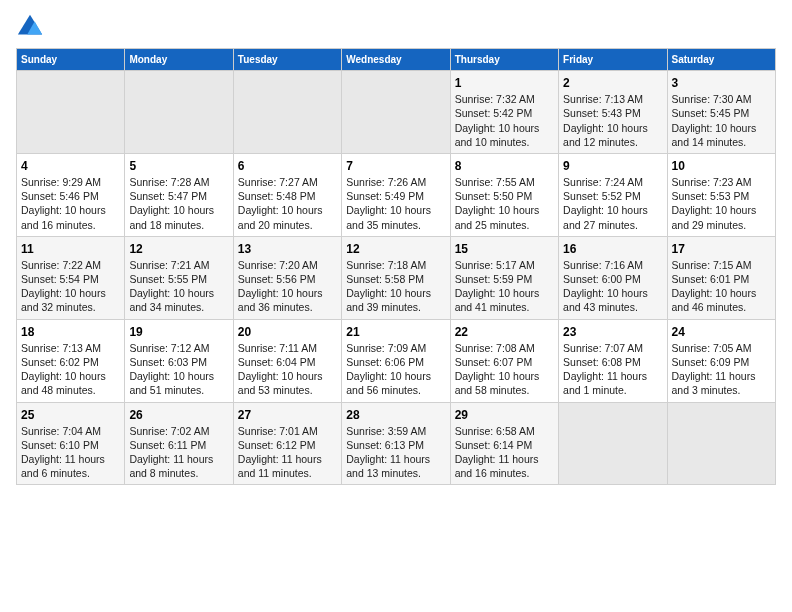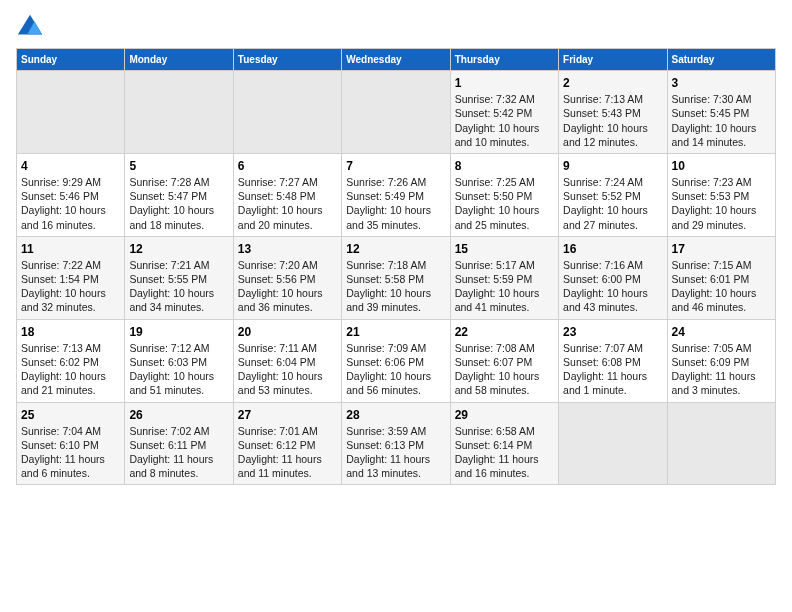--- a/index.html
+++ b/index.html
@@ -182,21 +182,21 @@
           </td>
           <td>
             <span class="day-num">7</span>
             <div class="day-info">Sunrise: 7:26 AM</div>
             <div class="day-info">Sunset: 5:49 PM</div>
             <div class="day-info">Daylight: 10 hours</div>
             <div class="day-info">and 35 minutes.</div>
           </td>
           <td>
             <span class="day-num">8</span>
-            <div class="day-info">Sunrise: 7:25 AM</div>
+            <div class="day-info">Sunrise: 7:55 AM</div>
             <div class="day-info">Sunset: 5:50 PM</div>
             <div class="day-info">Daylight: 10 hours</div>
             <div class="day-info">and 25 minutes.</div>
           </td>
           <td>
             <span class="day-num">9</span>
             <div class="day-info">Sunrise: 7:24 AM</div>
             <div class="day-info">Sunset: 5:52 PM</div>
             <div class="day-info">Daylight: 10 hours</div>
             <div class="day-info">and 27 minutes.</div>
@@ -206,21 +206,21 @@
             <div class="day-info">Sunrise: 7:23 AM</div>
             <div class="day-info">Sunset: 5:53 PM</div>
             <div class="day-info">Daylight: 10 hours</div>
             <div class="day-info">and 29 minutes.</div>
           </td>
         </tr>
         <tr>
           <td>
             <span class="day-num">11</span>
             <div class="day-info">Sunrise: 7:22 AM</div>
-            <div class="day-info">Sunset: 1:54 PM</div>
+            <div class="day-info">Sunset: 5:54 PM</div>
             <div class="day-info">Daylight: 10 hours</div>
             <div class="day-info">and 32 minutes.</div>
           </td>
           <td>
             <span class="day-num">12</span>
             <div class="day-info">Sunrise: 7:21 AM</div>
             <div class="day-info">Sunset: 5:55 PM</div>
             <div class="day-info">Daylight: 10 hours</div>
             <div class="day-info">and 34 minutes.</div>
           </td>
@@ -259,21 +259,21 @@
             <div class="day-info">Daylight: 10 hours</div>
             <div class="day-info">and 46 minutes.</div>
           </td>
         </tr>
         <tr>
           <td>
             <span class="day-num">18</span>
             <div class="day-info">Sunrise: 7:13 AM</div>
             <div class="day-info">Sunset: 6:02 PM</div>
             <div class="day-info">Daylight: 10 hours</div>
-            <div class="day-info">and 21 minutes.</div>
+            <div class="day-info">and 48 minutes.</div>
           </td>
           <td>
             <span class="day-num">19</span>
             <div class="day-info">Sunrise: 7:12 AM</div>
             <div class="day-info">Sunset: 6:03 PM</div>
             <div class="day-info">Daylight: 10 hours</div>
             <div class="day-info">and 51 minutes.</div>
           </td>
           <td>
             <span class="day-num">20</span>

